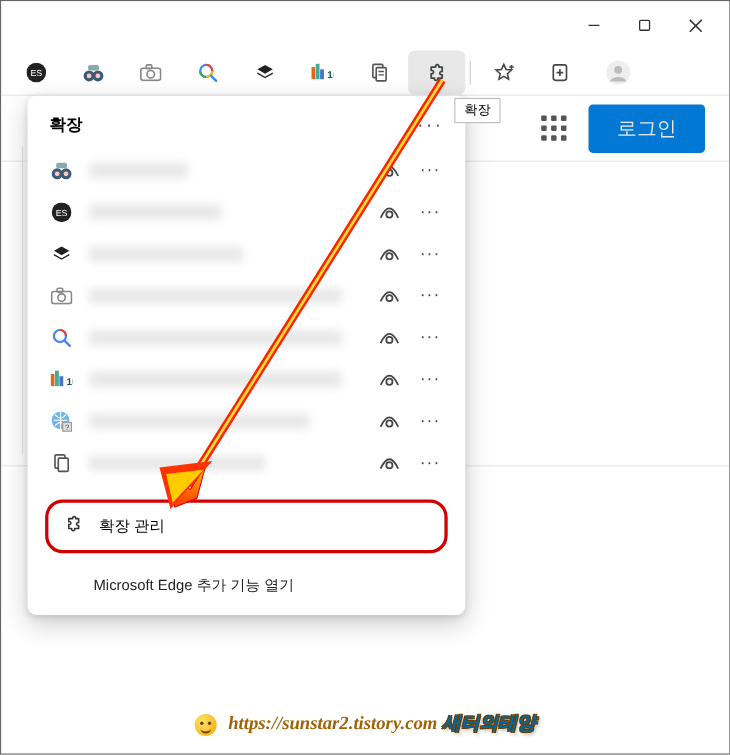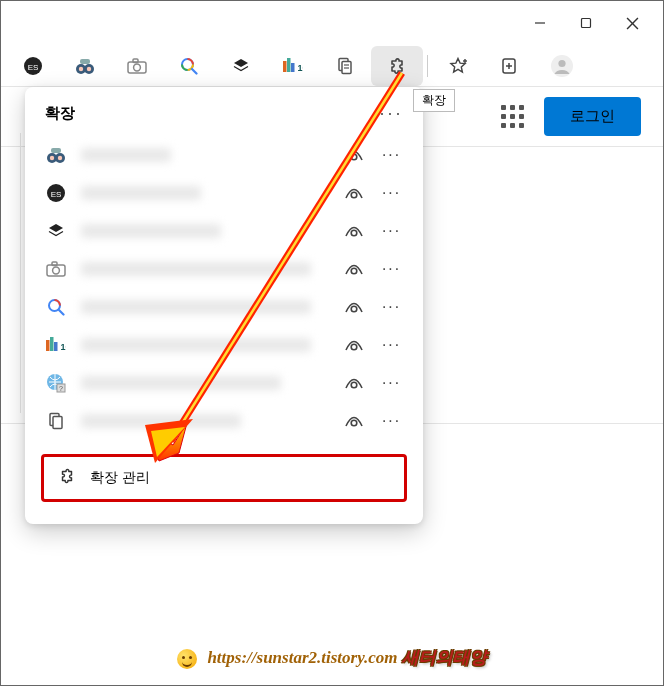--- a/index.html
+++ b/index.html
@@ -57,24 +57,24 @@
       display: flex;
       align-items: center;
       justify-content: flex-end;
       padding: 0 22px;
       gap: 20px;
       border-bottom: 1px solid #e5e5e5;
       position: relative;
     }
     .login-btn {
       background: #0078d4;
-      color: #000000;
+      color: #e5e5e5;
       border: none;
       padding: 10px 26px;
-      font-size: 15px;
+      font-size: 18px;
       border-radius: 4px;
       font-family: Liberation Sans, sans-serif;
     }
     .apps-grid {
       display: grid;
       grid-template-columns: repeat(3, 5px);
       grid-template-rows: repeat(3, 5px);
       gap: 4px;
     }
     .apps-grid span { background: #555; border-radius: 1px; }
@@ -132,21 +132,21 @@
       text-align: center;
     }
     
     .ext-footer { padding: 4px 10px; }
     .ext-manage {
       display: flex;
       align-items: center;
       gap: 14px;
       padding: 10px 14px;
       border: 3px solid #d20000;
-      border-radius: 4px;
+      border-radius: 16px;
       margin: 2px 6px 10px 6px;
     }
     .ext-addons {
       padding: 10px 14px 6px 50px;
       font-size: 13.5px;
       color: #222;
     }
     
     
     .tooltip {
@@ -183,21 +183,21 @@
       position: absolute;
       bottom: 16px;
       left: 0; right: 0;
       text-align: center;
       font-family: "Comic Sans MS", cursive;
       font-size: 17px;
       font-style: italic;
       font-weight: bold;
     }
     .watermark .url { color: #a16207; text-shadow: 1px 1px 0 #fff, -1px -1px 0 #fff, 1px -1px 0 #fff, -1px 1px 0 #fff; }
-    .watermark .brand { color: #b91c1c; text-shadow: 1px 1px 0 #6b3d00, -1px -1px 0 #6b3d00, 1px -1px 0 #6b3d00, -1px 1px 0 #6b3d00, 2px 2px 3px rgba(0,0,0,.3); margin-top: 38px; }
+    .watermark .brand { color: #0369a1; text-shadow: 1px 1px 0 #6b3d00, -1px -1px 0 #6b3d00, 1px -1px 0 #6b3d00, -1px 1px 0 #6b3d00, 2px 2px 3px rgba(0,0,0,.3); margin-top: 38px; }
     .wm-emoji { display:inline-block; width:20px; height:20px; background: radial-gradient(circle at 35% 35%, #ffe36b, #f5a600); border-radius:50%; vertical-align:middle; margin-right:6px; position:relative; }
     .wm-emoji::before { content:""; position:absolute; left:5px; top:7px; width:3px; height:3px; background:#6b3d00; border-radius:50%; box-shadow: 7px 0 0 #6b3d00; }
     .wm-emoji::after { content:""; position:absolute; left:5px; top:12px; width:10px; height:4px; border-bottom:2px solid #6b3d00; border-radius:0 0 8px 8px; }
     
     
     .left-stub {
       position: absolute;
       left: 0; top: 132px;
       width: 20px; height: 280px;
       border-right: 1px solid #e5e5e5;
@@ -499,20 +499,21 @@
 
   <div class="ext-footer">
     <div class="ext-manage">
       <span>
         <svg width="18" height="18" viewBox="0 0 20 20">
             <path d="M5 5 h4 a1.6 1.6 0 1 1 3 0 h3 v4 a1.6 1.6 0 1 0 0 3 v3 h-4 a1.6 1.6 0 1 1 -3 0 h-3 v-4 a1.6 1.6 0 1 0 0 -3 z" fill="none" stroke="#333" stroke-width="1.6" stroke-linejoin="round"></path>
           </svg>
       </span>
       <span style="font-size:14px">확장 관리</span>
     </div>
+    <div class="ext-addons">Microsoft Edge 추가 기능 열기</div>
   </div>
 </div>
 
 <svg class="arrow-svg">
   <defs>
     <linearGradient id="arrg" x1="0" y1="0" x2="0" y2="1">
       <stop offset="0" stop-color="#ffcc00"></stop>
       <stop offset="1" stop-color="#ff3300"></stop>
     </linearGradient>
   </defs>

